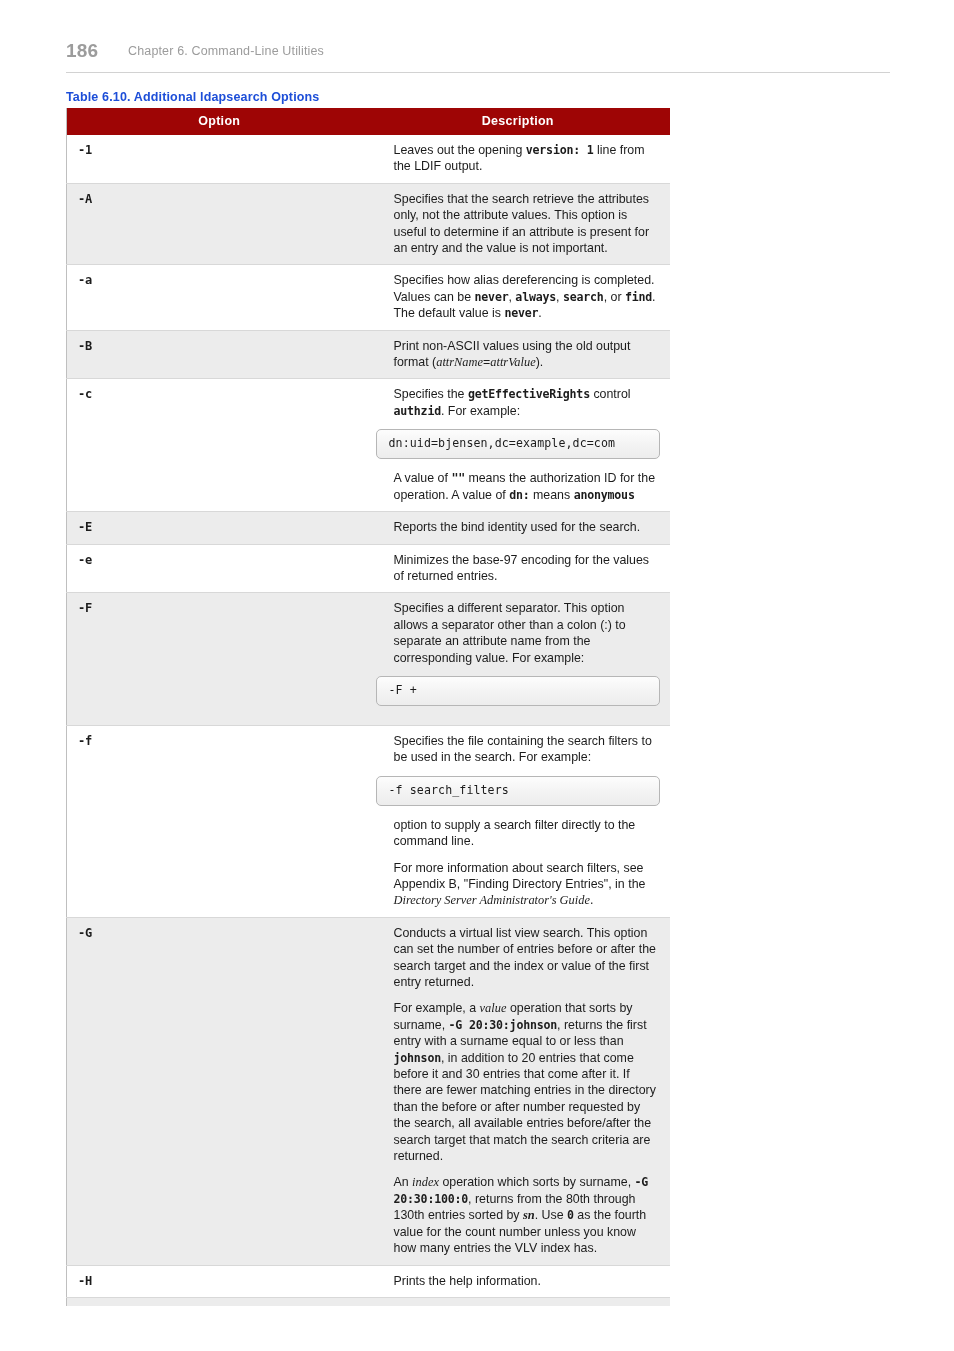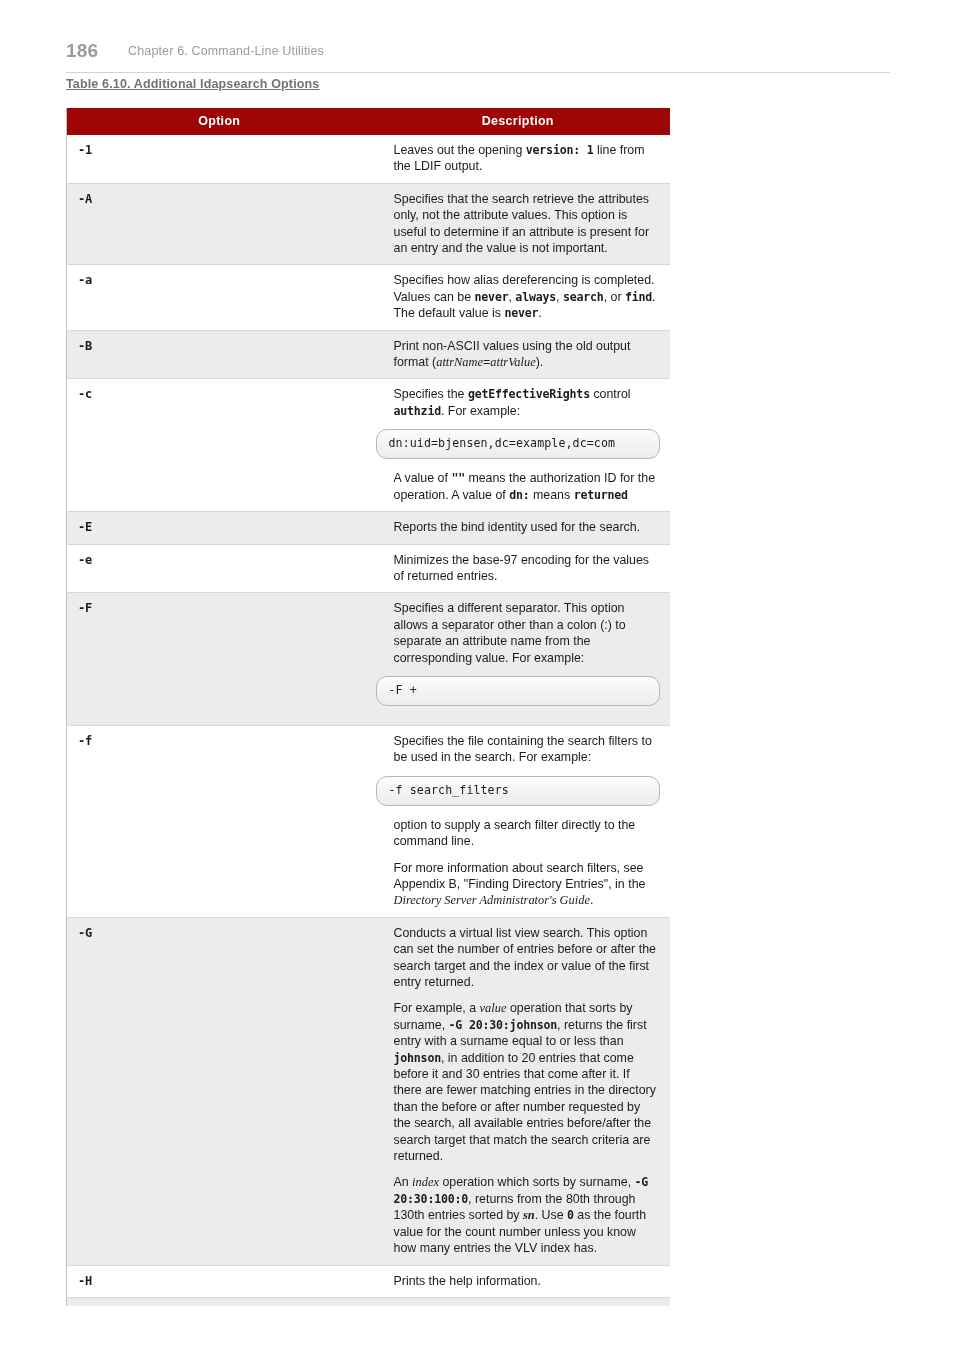--- a/index.html
+++ b/index.html
@@ -47,26 +47,25 @@
     font-size: 12.5px;
     color: #9c9c9c;
     line-height: 23px;
     letter-spacing: 0.15px;
   }
 
   
   .table-title {
     position: absolute;
     left: 66px;
-    top: 77px;
+    top: 90px;
     font-size: 12.5px;
     font-weight: bold;
-    color: #737373;
+    color: #1d4ed8;
     letter-spacing: 0.15px;
-    text-decoration: underline;
   }
 
   
   .table-wrap {
     position: absolute;
     left: 66px;
     top: 108px;
     width: 604px;
     height: 1198px;
     overflow: hidden;
@@ -124,21 +123,21 @@
     font-family: "DejaVu Sans Mono", monospace;
     font-size: 11.6px;
     font-weight: bold;
     letter-spacing: -0.2px;
   }
   em, .ital { font-style: italic; font-family: Liberation Serif, serif; }
 
   
   .screen {
     border: 1px solid #b6b6b6;
-    border-radius: 11px;
+    border-radius: 5px;
     background: linear-gradient(to bottom, #fdfdfd 0%, #f3f3f3 55%, #ededed 100%);
     padding: 6px 12px 7px 12px;
     margin: 2px 0 11px 0;
     font-family: "DejaVu Sans Mono", monospace;
     font-size: 11.6px;
     font-weight: normal;
     letter-spacing: 0.1px;
     color: #1c1c1c;
     line-height: 15px;
     overflow: hidden;
@@ -192,21 +191,21 @@
             <td class="opt">-B</td>
             <td class="desc">
               <p>Print non-ASCII values using the old output format (<em>attrName</em>=<em>attrValue</em>).</p>
             </td>
           </tr>
           <tr class="plain">
             <td class="opt">-c</td>
             <td class="desc">
               <p>Specifies the <code>getEffectiveRights</code> control <code>authzid</code>. For example:</p>
               <div class="screen">dn:uid=bjensen,dc=example,dc=com</div>
-              <p>A value of <code>""</code> means the authorization ID for the operation. A value of <code>dn:</code> means <code>returned</code></p>
+              <p>A value of <code>""</code> means the authorization ID for the operation. A value of <code>dn:</code> means <code>anonymous</code></p>
             </td>
           </tr>
           <tr class="alt">
             <td class="opt">-E</td>
             <td class="desc">
               <p>Reports the bind identity used for the search.</p>
             </td>
           </tr>
           <tr class="plain">
             <td class="opt">-e</td>

